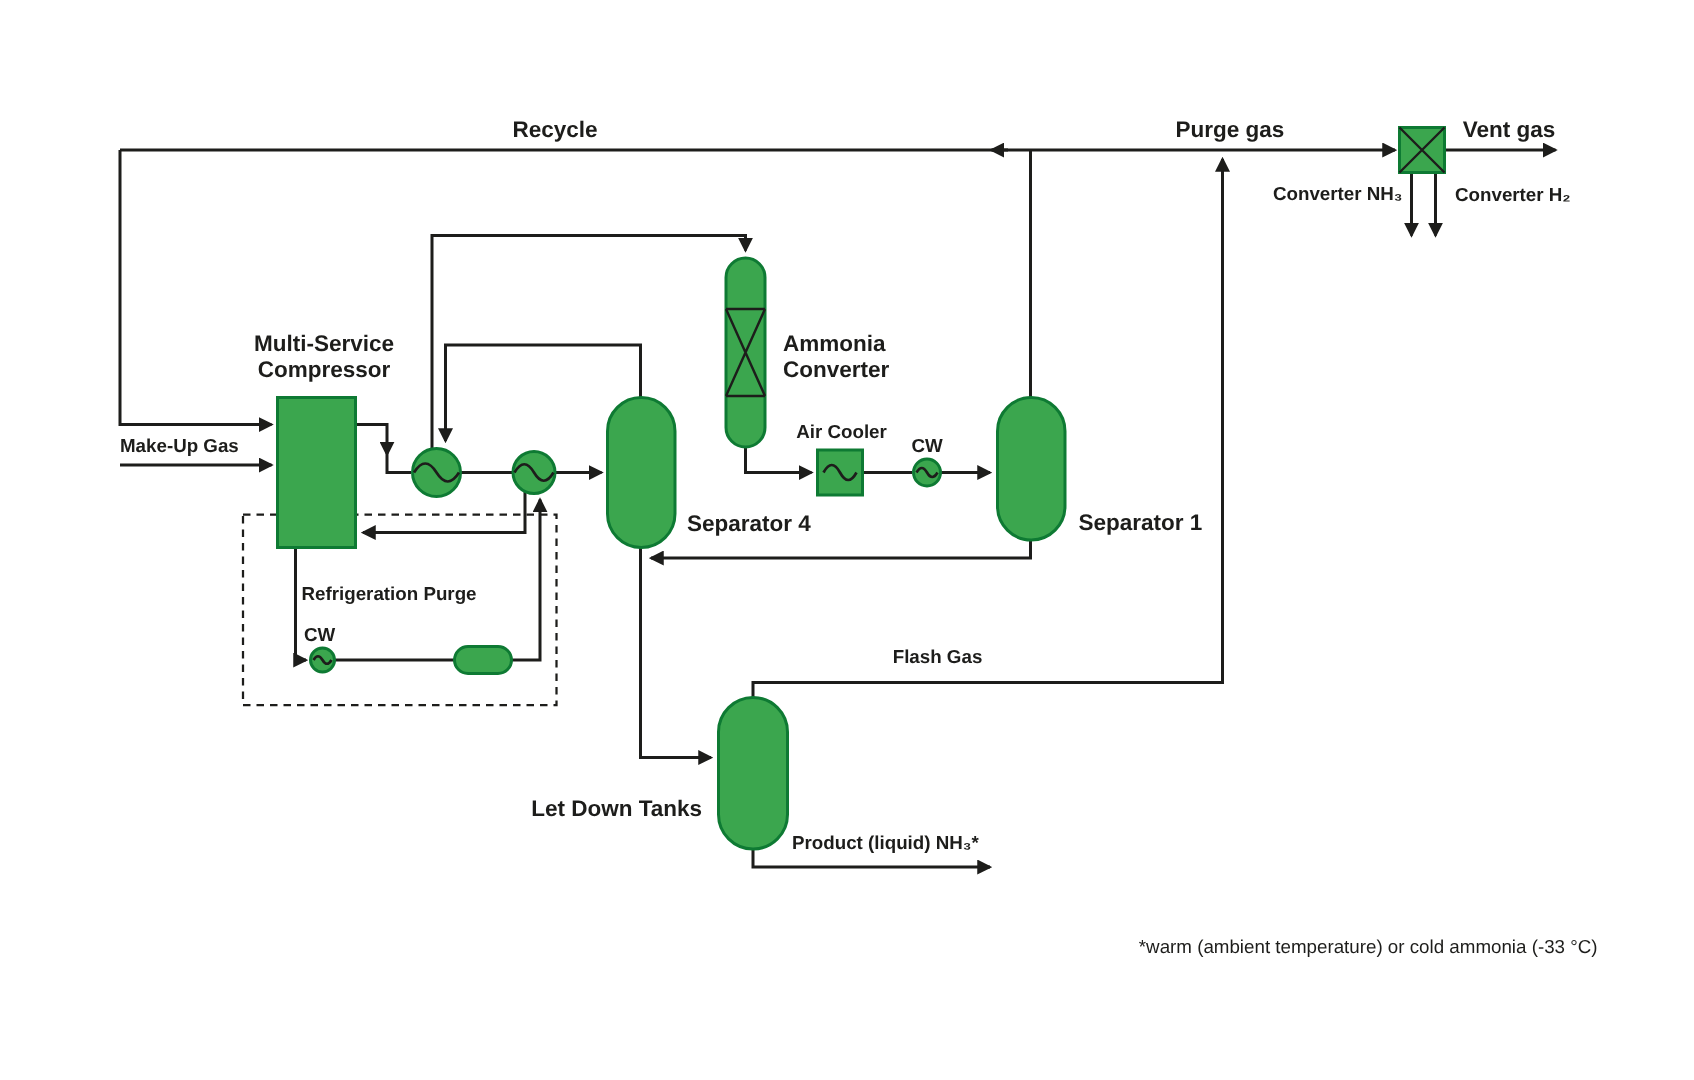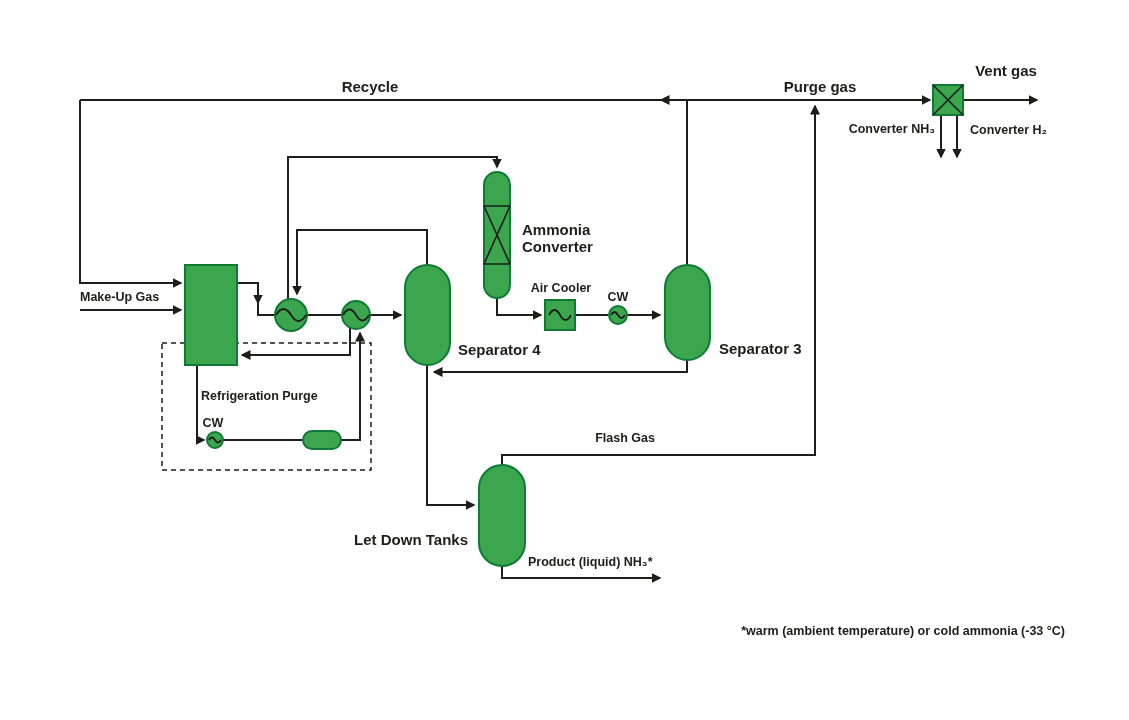--- a/index.html
+++ b/index.html
@@ -15,21 +15,21 @@
     font-family:"Liberation Sans", sans-serif;overflow:hidden;
   }
   .stage svg{position:absolute;left:0;top:0;}
   .lbl{
     position:absolute;color:var(--text);font-weight:bold;font-size:15px;
     line-height:17px;white-space:nowrap;
   }
   .sm{font-size:12.5px;line-height:15px;}
   .ctr{transform:translateX(-50%);text-align:center;}
   .wrap{white-space:normal;}
-  .note{font-weight:bold;margin-left:39px;}
+  .note{font-weight:normal;margin-left:39px;}
   
   .vessel{fill:var(--vessel-fill);stroke:var(--vessel-stroke);stroke-width:2;}
   .pline{fill:none;stroke:var(--line);stroke-width:2;}
   .dash{fill:none;stroke:var(--line);stroke-width:1.5;stroke-dasharray:5 4;}
   .inner{fill:none;stroke:var(--line);stroke-width:1.6;}
   .wave{fill:none;stroke:var(--line);stroke-width:1.8;}
   .ah{fill:var(--line);}
 </style>
 </head>
 <body>
@@ -103,29 +103,30 @@
       <path class="wave" d="M 276,315 Q 283.5,303 291,315 T 306,315"></path>
       <path class="wave" d="M 343,315 Q 349.5,304 356,315 T 369,315"></path>
       <path class="wave" d="M 549,315 Q 554.5,305 560,315 T 571,315"></path>
       <path class="wave" d="M 611,315 Q 614.5,309 618,315 T 625,315"></path>
       <path class="wave" d="M 209,440 Q 212,435 215,440 T 221,440"></path>
     </g>
   </svg>
 
   <div class="lbl ctr" style="left:370px;top:78px">Recycle</div>
   <div class="lbl ctr" style="left:820px;top:78px">Purge gas</div>
-  <div class="lbl ctr" style="left:1006px;top:62px">Vent gas</div>
+  <div class="lbl ctr" style="left:1006px;top:78px">Vent gas</div>
   <div class="lbl sm" style="right:194px;top:122px">Converter NH₃</div>
   <div class="lbl sm" style="left:970px;top:123px">Converter H₂</div>
   <div class="lbl sm" style="left:80px;top:290px">Make-Up Gas</div>
+  <div class="lbl ctr wrap" style="left:216px;top:221px;width:120px">Multi-Service Compressor</div>
   <div class="lbl wrap" style="left:522px;top:221px;width:95px">Ammonia Converter</div>
   <div class="lbl sm ctr" style="left:561px;top:281px">Air Cooler</div>
   <div class="lbl sm ctr" style="left:618px;top:290px">CW</div>
   <div class="lbl" style="left:458px;top:341px">Separator 4</div>
-  <div class="lbl" style="left:719px;top:340px">Separator 3</div>
+  <div class="lbl" style="left:719px;top:340px">Separator 1</div>
   <div class="lbl sm" style="left:201px;top:389px">Refrigeration Purge</div>
   <div class="lbl sm ctr" style="left:213px;top:416px">CW</div>
   <div class="lbl sm ctr" style="left:625px;top:431px">Flash Gas</div>
   <div class="lbl" style="right:661px;top:531px">Let Down Tanks</div>
   <div class="lbl sm" style="left:528px;top:555px">Product (liquid) NH₃*</div>
   <div class="lbl sm note" style="right:64px;top:624px">*warm (ambient temperature) or cold ammonia (-33 °C)</div>
 
 </div>
 
 </body></html>

